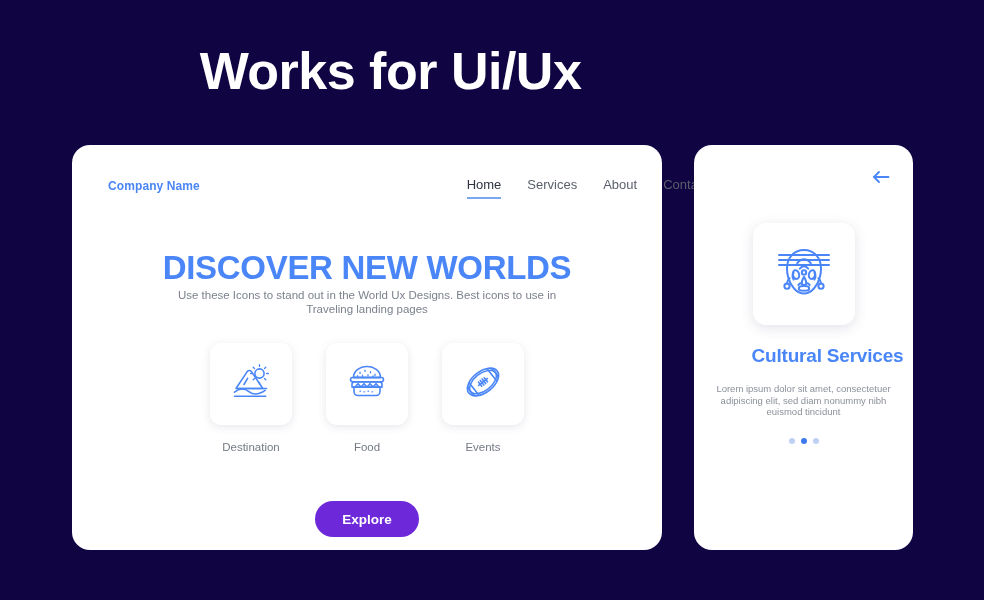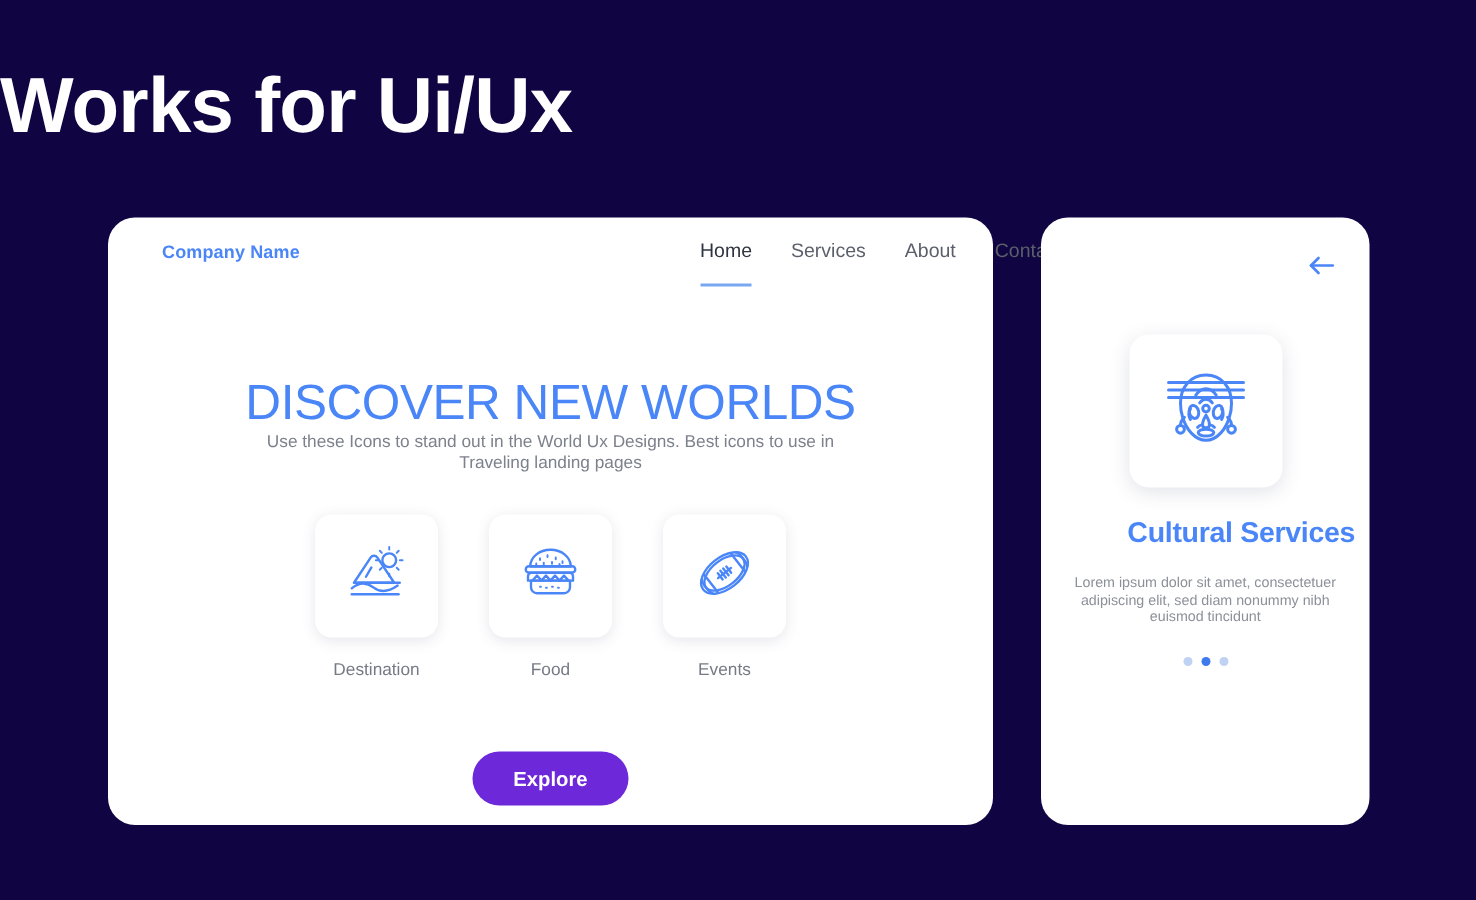--- a/index.html
+++ b/index.html
@@ -15,21 +15,21 @@
     font-family: "Liberation Sans", sans-serif;
     position: relative;
   }
 
   
   .page-title {
     position: absolute;
     top: 40px;
     left: 0;
     width: 781px;
-    text-align: left;
+    text-align: center;
     color: #ffffff;
     font-size: 52px;
     font-weight: bold;
     letter-spacing: -0.5px;
     line-height: 62px;
   }
 
   
   .card {
     position: absolute;
@@ -47,21 +47,21 @@
   #right-card {
     left: 694px;
     top: 145px;
     width: 219px;
     height: 405px;
   }
 
   
   .nav {
     position: absolute;
-    top: 14px;
+    top: 32px;
     left: 0;
     width: 664px;
     height: 22px;
   }
 
   .brand {
     position: absolute;
     left: 36px;
     top: 2px;
     color: #4a86f7;
@@ -74,39 +74,39 @@
     position: absolute;
     right: 28px;
     top: 0;
     display: flex;
     gap: 26px;
   }
 
   .nav-link {
     color: #5a5f6a;
     font-size: 13px;
-    padding-bottom: 15px;
+    padding-bottom: 5px;
     white-space: nowrap;
   }
 
   .nav-link.active {
     color: #2f3440;
     border-bottom: 2px solid #7aa7f2;
   }
 
   
   .hero-title {
     position: absolute;
     top: 104px;
     left: 0;
     width: 590px;
     text-align: center;
     color: #4a86f7;
     font-size: 33px;
-    font-weight: normal;
+    font-weight: bold;
     letter-spacing: -0.3px;
   }
 
   .hero-sub {
     position: absolute;
     top: 143px;
     left: 95px;
     width: 400px;
     text-align: center;
     color: #7c818c;

